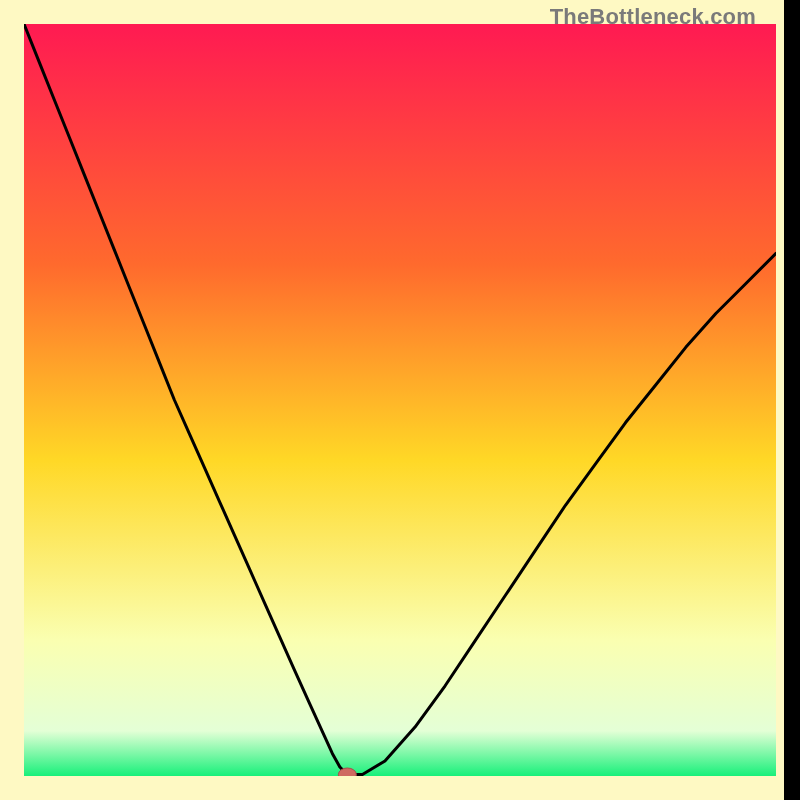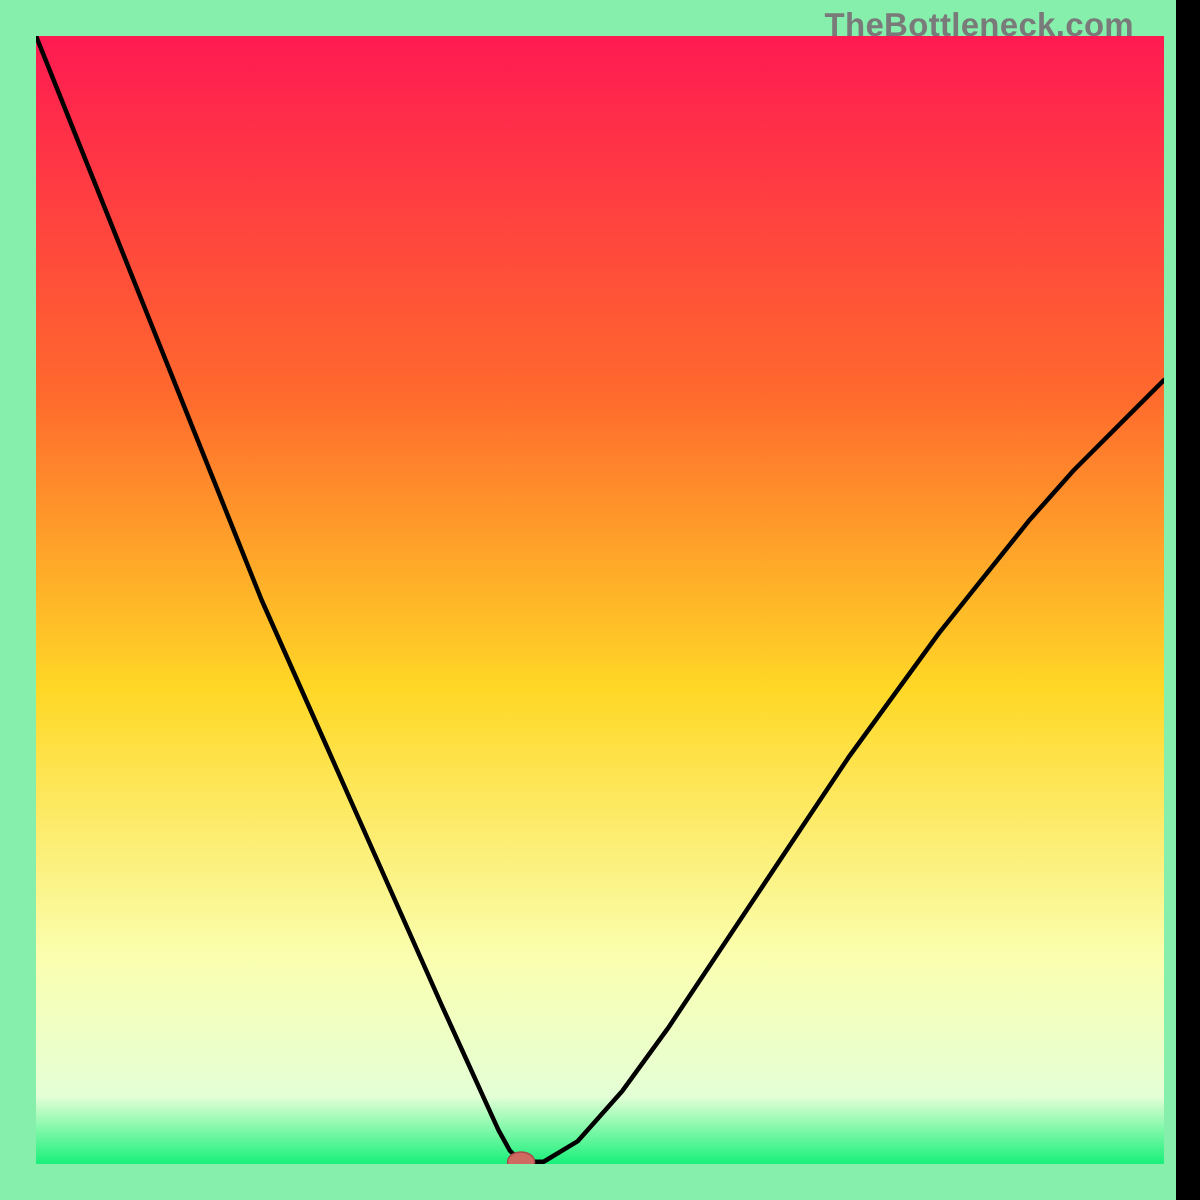--- a/index.html
+++ b/index.html
@@ -1,20 +1,20 @@
 <!DOCTYPE html>
 <html><head>
 <meta charset="utf-8">
 <style>
   * { margin: 0; padding: 0; box-sizing: border-box; }
   html, body { width: 800px; height: 800px; overflow: hidden; background: #000; }
   .outer {
     width: 784px;
     height: 800px;
-    background: #86efac;
+    background: #fef9c3;
     position: relative;
   }
   .plot-area {
     position: absolute;
     left: 24px;
     top: 24px;
     width: 752px;
     height: 752px;
   }
   .watermark {

